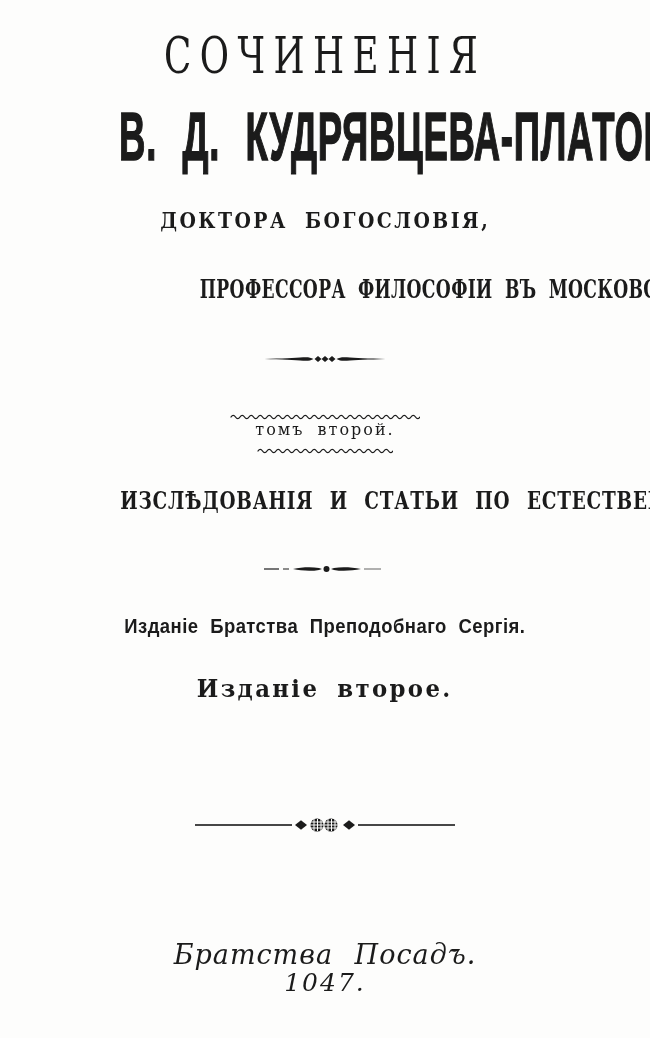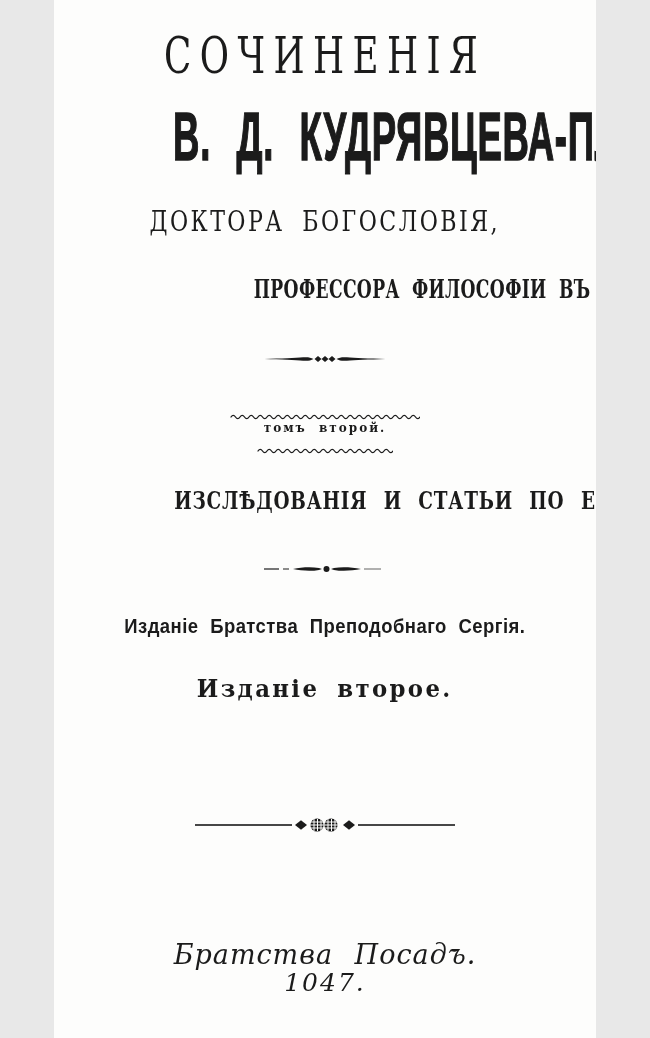--- a/index.html
+++ b/index.html
@@ -1,18 +1,18 @@
 <!DOCTYPE html>
 <html><head>
 <meta charset="utf-8">
 <style>
   html,body{margin:0;padding:0;background:#e8e8e8;}
   .page{
     position:relative;
-    width:542px;height:1038px;
+    width:650px;height:1038px;
     margin:0 auto;
     background:#fdfdfc;
     color:#1b1b1b;
     overflow:hidden;
     font-family:"DejaVu Serif", serif;
   }
   .line{
     position:absolute;left:0;right:0;
     text-align:center;
     line-height:1;
@@ -25,29 +25,29 @@
   .series .cond{letter-spacing:12px;transform:scaleX(0.70);}
 
   
   .author{top:112px;font-size:50px;font-weight:bold;
           font-family:"Liberation Sans","DejaVu Sans",sans-serif;}
   .author .cond{letter-spacing:1px;word-spacing:20px;
                 transform:scale(0.73,1.38);
                 -webkit-text-stroke:1.1px #1b1b1b;}
 
   
-  .degree{top:208px;font-size:27px;font-weight:normal;}
+  .degree{top:208px;font-size:23px;font-weight:bold;}
   .degree .cond{letter-spacing:3px;word-spacing:10px;transform:scaleX(0.82);}
 
   
   .position{top:276px;font-size:26px;font-weight:bold;}
   .position .cond{letter-spacing:0.5px;word-spacing:9px;transform:scaleX(0.66);}
 
   
-  .volume{top:422px;font-size:12px;font-weight:bold;}
+  .volume{top:422px;font-size:16px;font-weight:normal;}
   .volume .cond{letter-spacing:2px;word-spacing:6px;}
 
   .wavy-top{top:413px;}
   .wavy-bottom{top:447px;}
 
   
   .subtitle{top:489px;font-size:24px;font-weight:bold;}
   .subtitle .cond{letter-spacing:1px;word-spacing:12px;transform:scaleX(0.77);}
 
   

